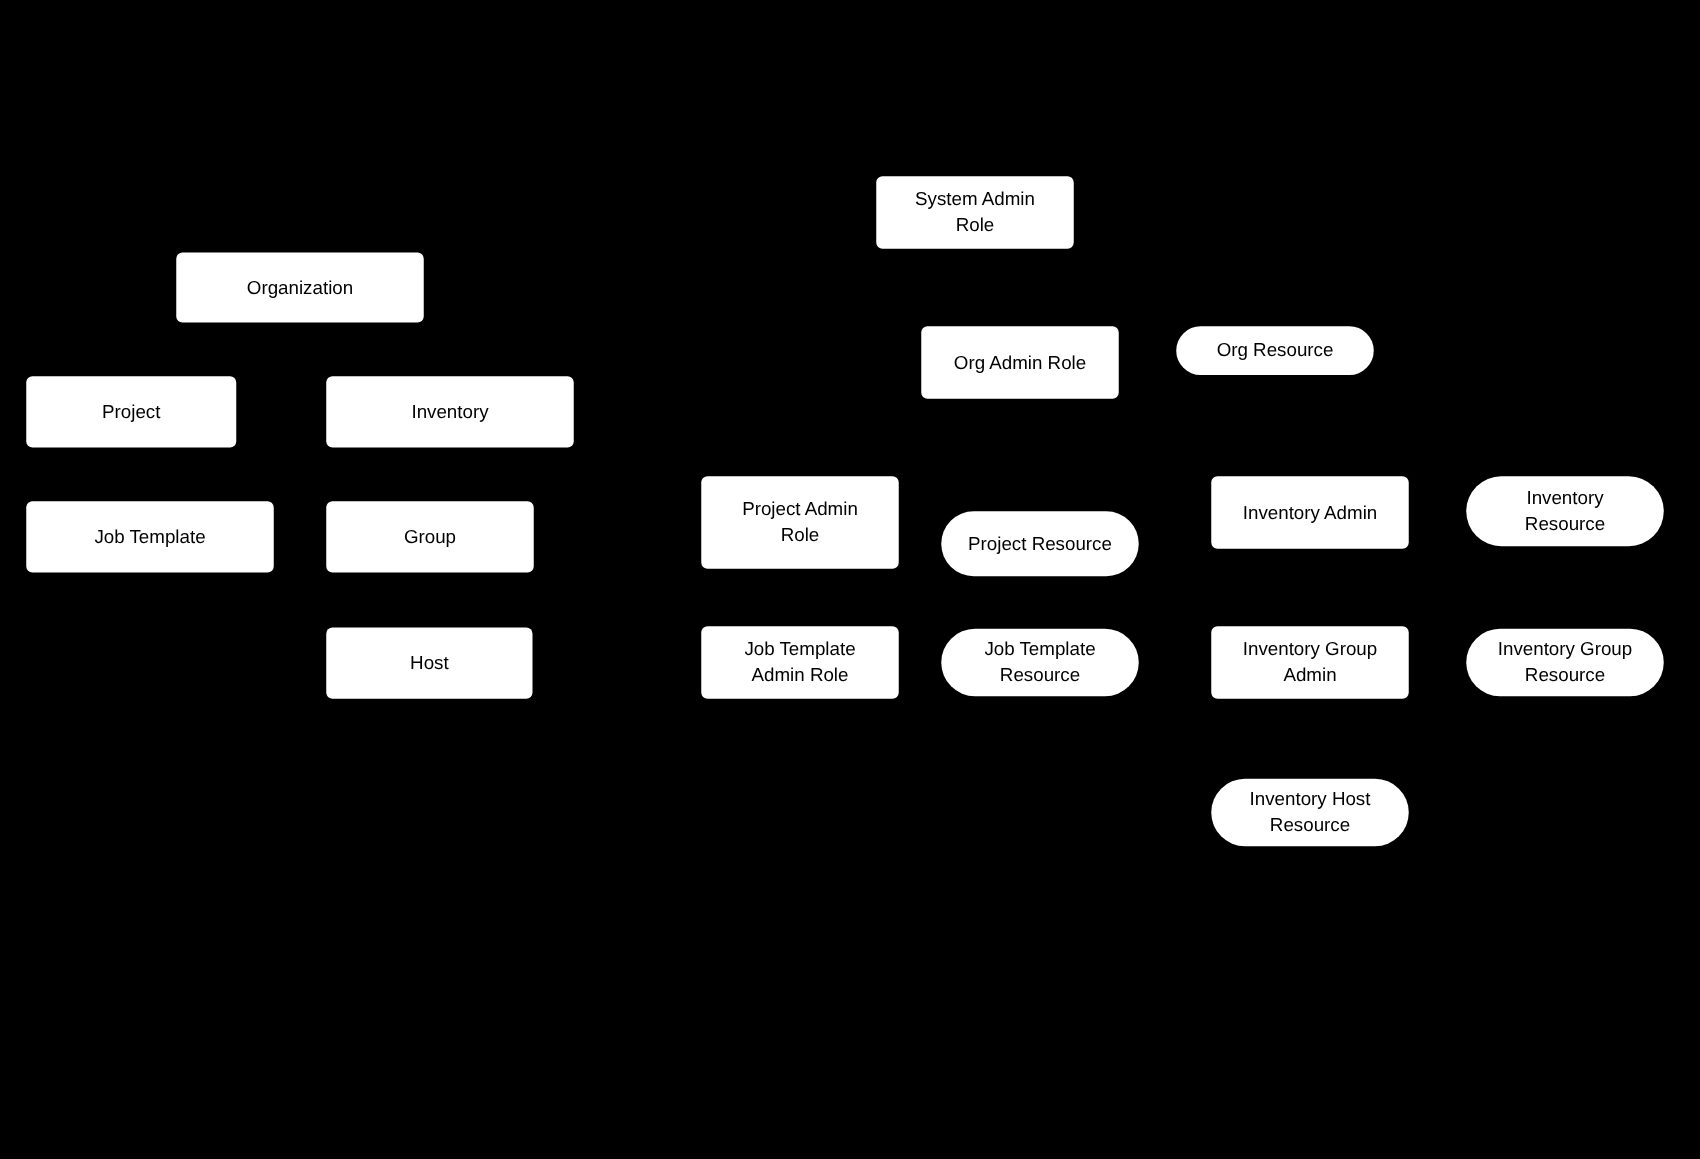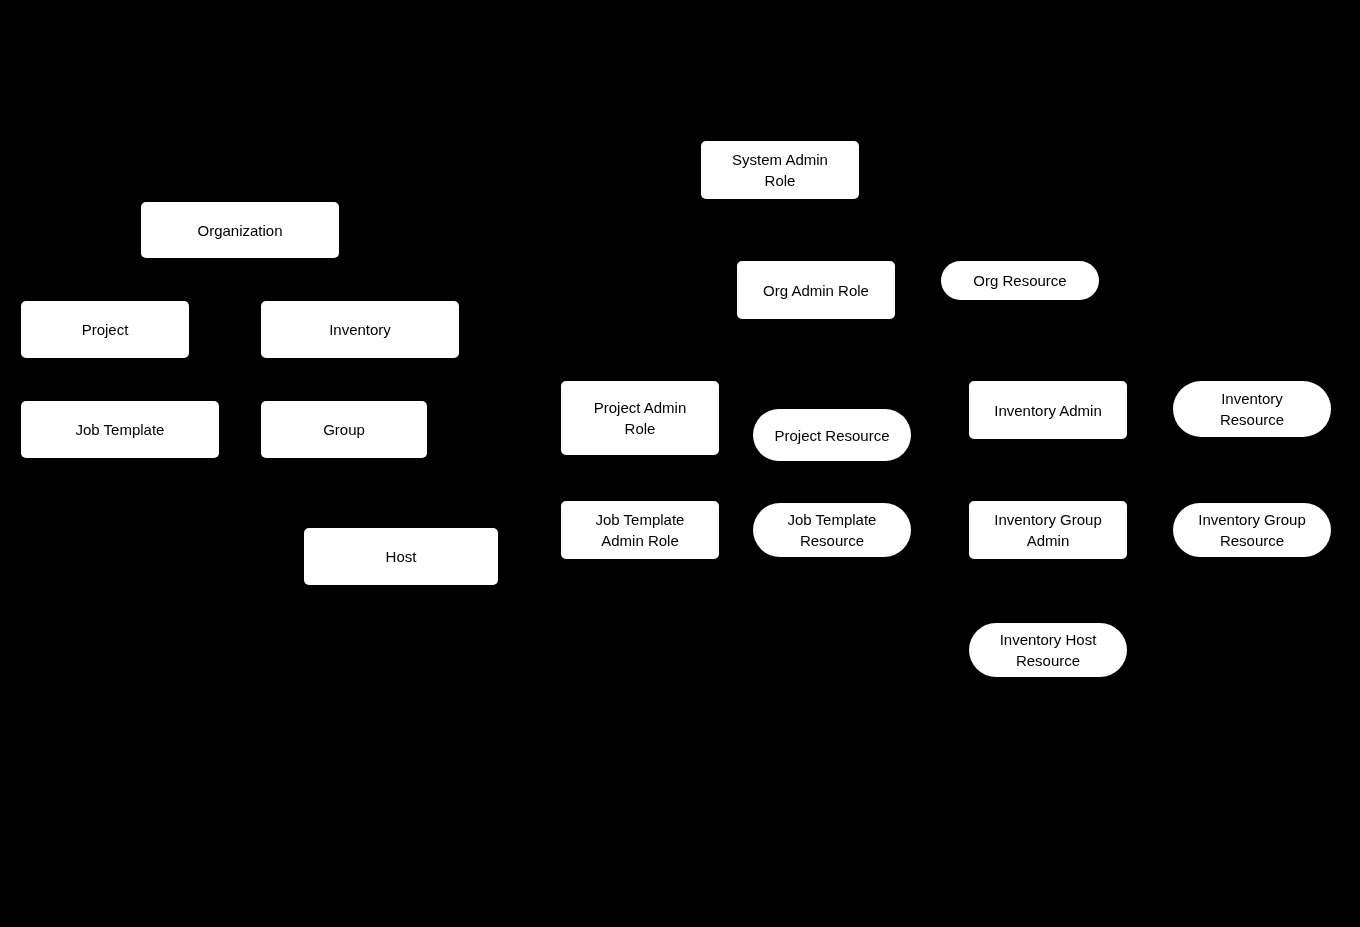--- a/index.html
+++ b/index.html
@@ -50,21 +50,21 @@
   </div>
 
   <div class="node rect" style="left:21px; top:401px; width:198px; height:57px;">
     <span class="label">Job Template</span>
   </div>
 
   <div class="node rect" style="left:261px; top:401px; width:166px; height:57px;">
     <span class="label">Group</span>
   </div>
 
-  <div class="node rect" style="left:261px; top:528px; width:194px; height:57px;margin-left:43px;">
+  <div class="node rect" style="left:261px; top:502px; width:165px; height:57px;">
     <span class="label">Host</span>
   </div>
 
   <div class="node rect" style="left:701px; top:141px; width:158px; height:58px;">
     <span class="label">System Admin
 Role</span>
   </div>
 
   <div class="node rect" style="left:701px; top:261px; width:158px; height:58px;margin-left:36px;">
     <span class="label">Org Admin Role</span>

